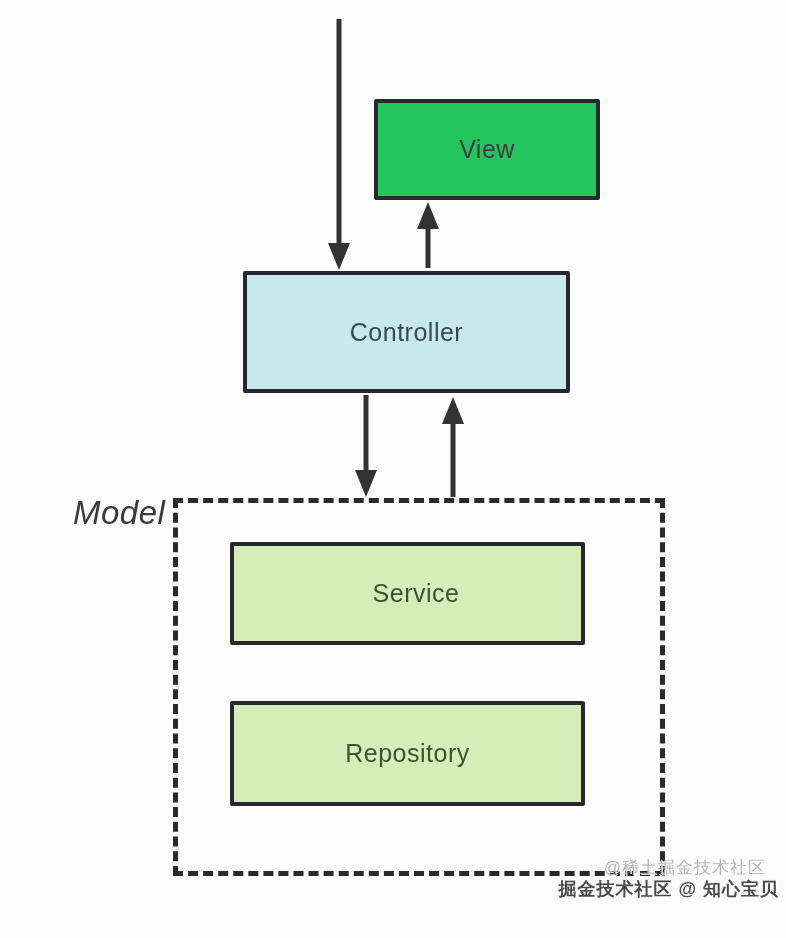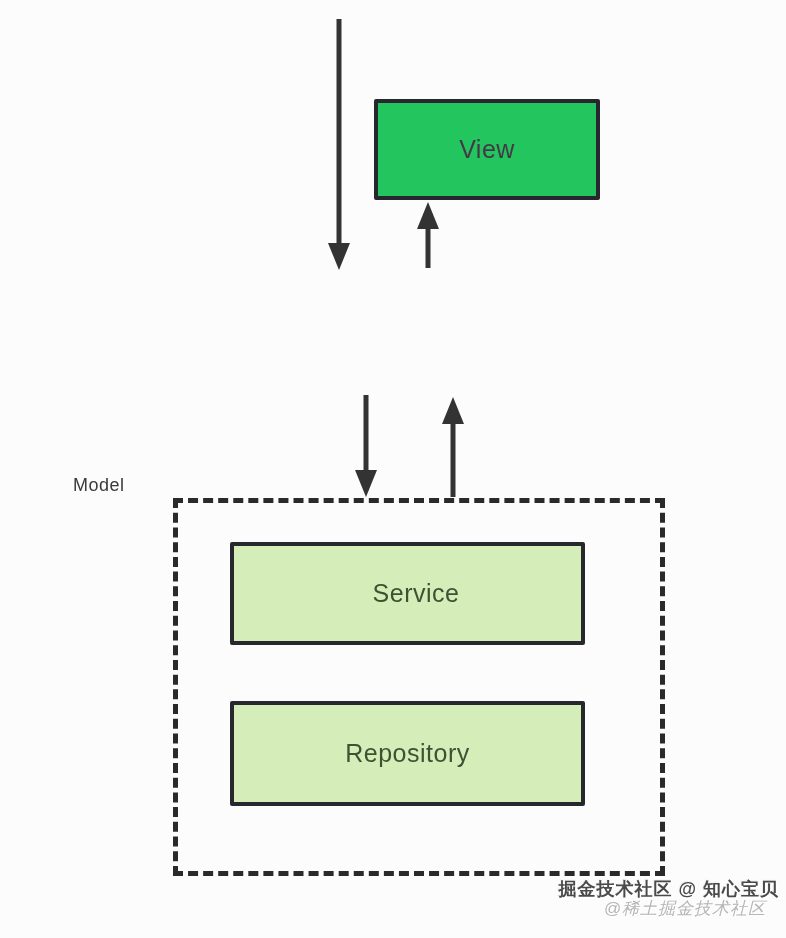--- a/index.html
+++ b/index.html
@@ -43,46 +43,46 @@
     left: 173px;
     top: 498px;
     width: 492px;
     height: 378px;
     box-sizing: border-box;
     border: 5px dashed #2a2a2a;
   }
   .model-label {
     position: absolute;
     left: 73px;
-    top: 475px;
-    font-size: 18px;
+    top: 494px;
+    font-size: 33px;
     color: #3a3a3a;
     letter-spacing: 0.5px;
+    font-style: italic;
   }
   .watermark-main {
     position: absolute;
     right: 7px;
     top: 877px;
     font-size: 18px;
     font-weight: bold;
     color: #4a4a4a;
     letter-spacing: 1px;
     text-shadow: 2px 2px 0 #ffffff, -1px -1px 0 #f2f2f2, 1px 1px 0 #ffffff;
     white-space: nowrap;
   }
   .watermark-sub {
     position: absolute;
     right: 20px;
-    top: 897px;
+    top: 856px;
     font-size: 17px;
     color: #b5b5b5;
     letter-spacing: 1px;
     text-shadow: 1px 1px 0 #ffffff;
     white-space: nowrap;
-    font-style: italic;
   }
 </style>
 </head>
 <body>
 
 <div class="canvas">
 
   <svg class="arrows-layer" viewBox="0 0 786 938" xmlns="http://www.w3.org/2000/svg">
 
     <g>
@@ -103,20 +103,23 @@
     <g>
       <line x1="453" y1="497" x2="453" y2="421" stroke="#333333" stroke-width="5"></line>
       <polygon points="453,397 442,424 464,424" fill="#333333"></polygon>
     </g>
   </svg>
 
   <div class="node node-view" style="background-color: #22c55e; color: rgb(67, 58, 70);">
     <span>View</span>
   </div>
 
+  <div class="node node-controller" style="background-color: rgb(199, 233, 236); color: rgb(58, 71, 78);">
+    <span>Controller</span>
+  </div>
 
   <div class="model-label">Model</div>
 
   <div class="model-boundary"></div>
 
   <div class="node node-service" style="background-color: rgb(213, 237, 185); color: rgb(61, 82, 51);">
     <span>Service</span>
   </div>
 
   <div class="node node-repository" style="background-color: rgb(213, 237, 185); color: rgb(61, 82, 51);">

